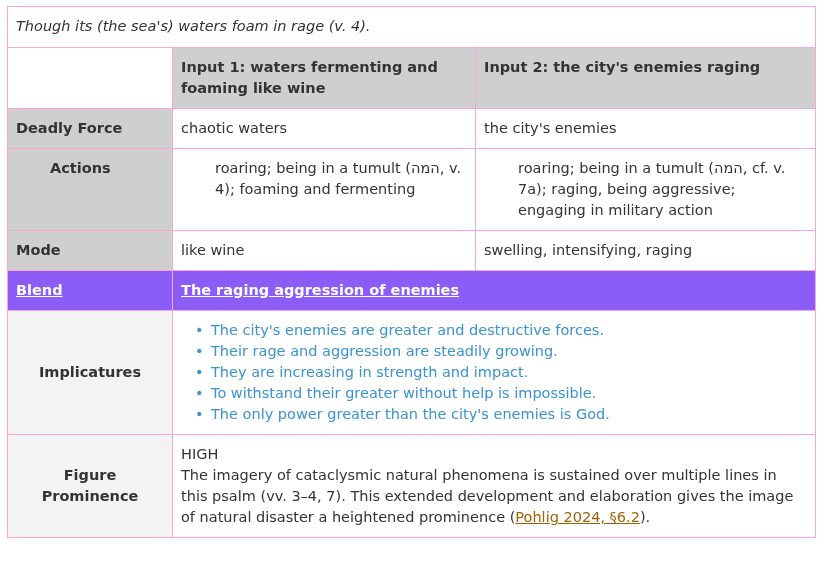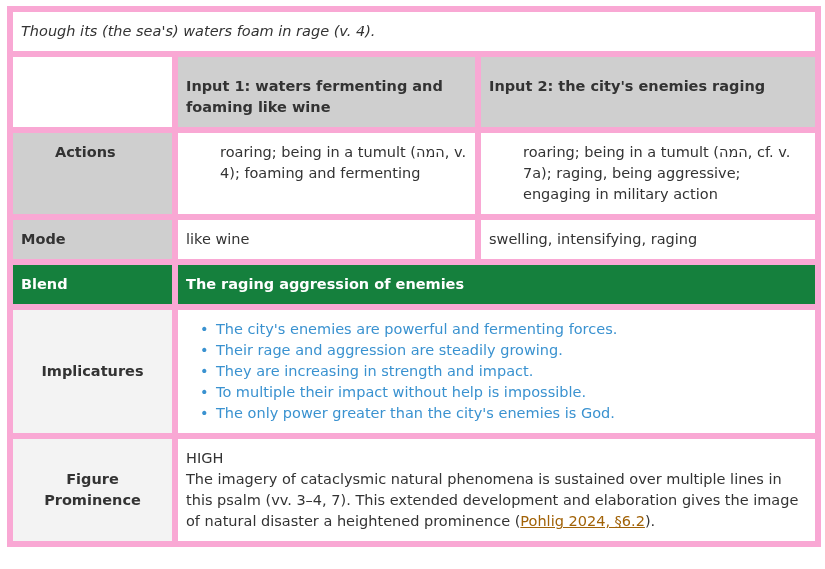--- a/index.html
+++ b/index.html
@@ -1,29 +1,29 @@
 <!DOCTYPE html>
 <html><head>
   <meta charset="utf-8">
   <style>
     * { box-sizing: border-box; margin: 0; padding: 0; }
     html, body { width: 825px; height: 569px; background: #ffffff; }
     body { font-family: "DejaVu Sans", "Liberation Sans", sans-serif; color: #333333; }
     .wrap { position: absolute; left: 7px; top: 6px; width: 808px; }
     table { border-collapse: collapse; width: 808px; table-layout: fixed; font-size: 14.5px; line-height: 21px; }
-    td { border: 6px solid #f9a8d4; vertical-align: top; padding: 9px 8px 9px 8px; }
+    td { border: 1px solid #f9a8d4; vertical-align: top; padding: 9px 8px 9px 8px; }
     .caption td { font-style: italic; background: #ffffff; height: 41px; padding-top: 9px; }
-    .hdr td { background: #cfcfcf; font-weight: bold; height: 59px; padding-top: 19px; }
+    .hdr td { background: #cfcfcf; font-weight: bold; height: 59px; padding-top: 9px; }
     .hdr td.blank { background: #ffffff; }
     .lbl { background: #cfcfcf; font-weight: bold; }
     .val { background: #ffffff; }
     tr.r-deadly td { height: 39px; }
     tr.r-actions td { height: 80px; padding-left: 42px; }
     tr.r-mode td, tr.r-opp td { height: 38px; }
-    tr.blend td { background: #15803d; color: #ffffff; font-weight: bold; height: 38px; }
+    tr.blend td { background: #8b5cf6; color: #ffffff; font-weight: bold; height: 38px; text-decoration: underline; }
     tr.blend td.blend-val { text-align: left; }
     tr.impl td.lbl2, tr.prom td.lbl2 { background: #f3f3f3; font-weight: bold; vertical-align: middle; text-align: center; }
     tr.impl td { height: 122px; }
     tr.impl ul { list-style: none; padding-left: 14px; }
     tr.impl li { color: #3a92d0; position: relative; padding-left: 16px; }
     tr.impl li .bullet { position: absolute; left: 0; top: 0; color: #3a92d0; }
     tr.prom td { height: 102px; }
     .high { font-weight: normal; display: block; }
     a.cite { color: #a16207; text-decoration: underline; }
   </style>
@@ -42,20 +42,25 @@
         <tr class="caption">
       <td colspan="3">Though its (the sea's) waters foam in rage (v. 4).</td>
     </tr>
 
     <tr class="hdr">
       <td class="blank"></td>
       <td>Input 1: waters fermenting and foaming like wine</td>
       <td>Input 2: the city's enemies raging</td>
     </tr>
 
+    <tr class="r-deadly">
+      <td class="lbl">Deadly Force</td>
+      <td class="val">chaotic waters</td>
+      <td class="val">the city's enemies</td>
+    </tr>
 
     <tr class="r-actions">
       <td class="lbl">Actions</td>
       <td class="val">roaring; being in a tumult (המה, v. 4); foaming and fermenting</td>
       <td class="val">roaring; being in a tumult (המה, cf. v. 7a); raging, being aggressive; engaging in military action</td>
     </tr>
 
     <tr class="r-mode">
       <td class="lbl">Mode</td>
       <td class="val">like wine</td>
@@ -65,24 +70,24 @@
 
     <tr class="blend">
       <td>Blend</td>
       <td colspan="2" class="blend-val">The raging aggression of enemies</td>
     </tr>
 
     <tr class="impl">
       <td class="lbl2">Implicatures</td>
       <td colspan="2" class="val">
         <ul>
-          <li><span class="bullet">•</span><span>The city's enemies are powerful and fermenting forces.</span></li>
+          <li><span class="bullet">•</span><span>The city's enemies are greater and destructive forces.</span></li>
           <li><span class="bullet">•</span><span>Their rage and aggression are steadily growing.</span></li>
           <li><span class="bullet">•</span><span>They are increasing in strength and impact.</span></li>
-          <li><span class="bullet">•</span><span>To multiple their impact without help is impossible.</span></li>
+          <li><span class="bullet">•</span><span>To withstand their greater without help is impossible.</span></li>
           <li><span class="bullet">•</span><span>The only power greater than the city's enemies is God.</span></li>
         </ul>
       </td>
     </tr>
 
     <tr class="prom">
       <td class="lbl2">Figure Prominence</td>
       <td colspan="2" class="val">
         <span class="high">HIGH</span>
         <span>The imagery of cataclysmic natural phenomena is sustained over multiple lines in this psalm (vv. 3–4, 7). This extended development and elaboration gives the image of natural disaster a heightened prominence (</span><a class="cite" href="#">Pohlig 2024, §6.2</a><span>).</span>

